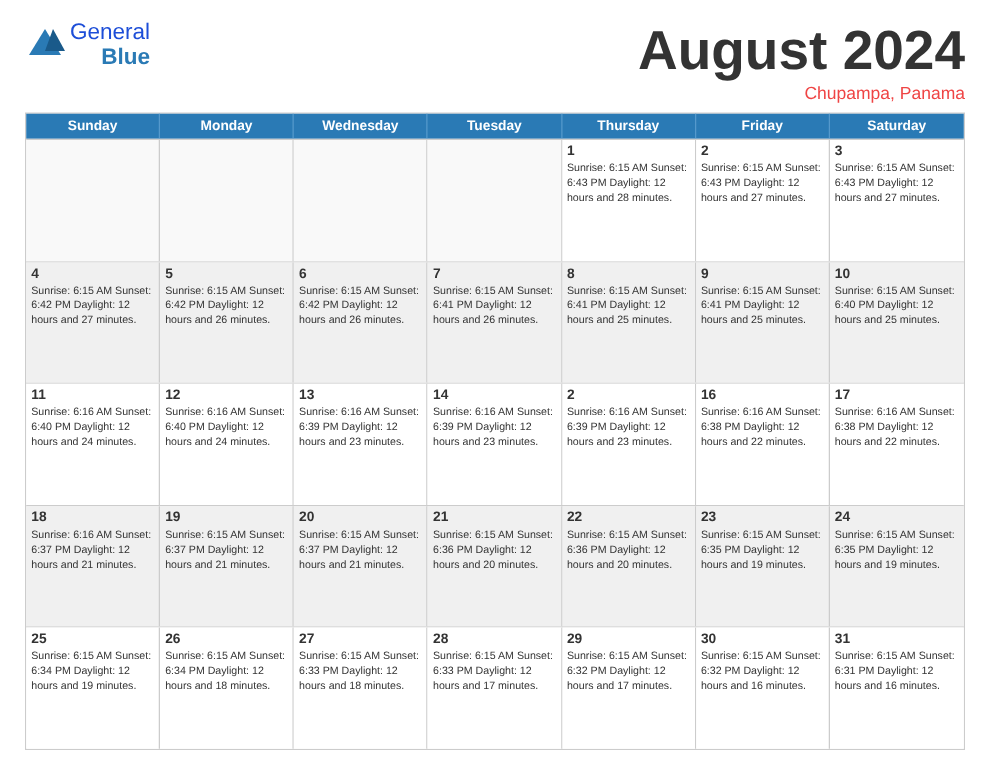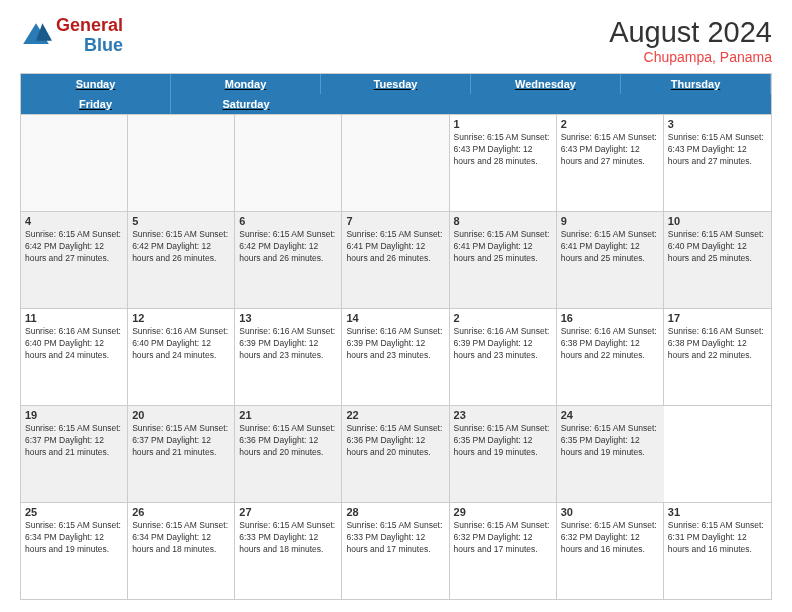--- a/index.html
+++ b/index.html
@@ -28,56 +28,55 @@
       align-items: center;
       gap: 4px;
     }
     .logo-text {
       display: flex;
       flex-direction: column;
       line-height: 1.1;
     }
     .logo-general {
       font-size: 18px;
-      font-weight: bold;
-      color: #b91c1c;
+      font-weight: normal;
+      color: #1d4ed8;
     }
     .logo-blue {
       font-size: 18px;
       font-weight: bold;
       color: #2a7ab5;
       text-align: right;
     }
     .logo-icon {
       width: 32px;
       height: 32px;
     }
     .title-block {
       text-align: right;
     }
     .month-title {
-      font-size: 29px;
-      font-weight: normal;
+      font-size: 44px;
+      font-weight: bold;
       color: #333;
     }
     .subtitle {
       font-size: 14px;
       color: #ef4444;
     }
     .calendar {
       flex: 1;
       display: flex;
       flex-direction: column;
       border: 1px solid #ccc;
     }
     .cal-header {
       display: grid;
-      grid-template-columns: repeat(5, 1fr);
+      grid-template-columns: repeat(7, 1fr);
       background: #2a7ab5;
-      text-decoration: underline;
     }
     .cal-header-cell {
       color: #fff;
       font-size: 11px;
       font-weight: bold;
       text-align: center;
       padding: 4px 2px;
       border-right: 1px solid #5599cc;
     }
     .cal-header-cell:last-child { border-right: none; }
@@ -138,22 +137,22 @@
     <div class="title-block">
       <div class="month-title">August 2024</div>
       <div class="subtitle">Chupampa, Panama</div>
     </div>
   </div>
 
   <div class="calendar">
     <div class="cal-header">
     <div class="cal-header-cell">Sunday</div>
         <div class="cal-header-cell">Monday</div>
+        <div class="cal-header-cell">Wednesday</div>
         <div class="cal-header-cell">Tuesday</div>
-        <div class="cal-header-cell">Wednesday</div>
         <div class="cal-header-cell">Thursday</div>
         <div class="cal-header-cell">Friday</div>
         <div class="cal-header-cell">Saturday</div>
       </div>
     <div class="cal-body">
     <div class="cal-row">
           <div class="cal-cell empty"></div>
           <div class="cal-cell empty"></div>
           <div class="cal-cell empty"></div>
           <div class="cal-cell empty"></div>
@@ -276,20 +275,27 @@
           <div class="cal-cell">
             <span class="day-num">17</span>
             <div class="day-info">Sunrise: 6:16 AM
 Sunset: 6:38 PM
 Daylight: 12 hours
 and 22 minutes.</div>
           </div>
         </div>
         <div class="cal-row">
           <div class="cal-cell shaded">
+            <span class="day-num">18</span>
+            <div class="day-info">Sunrise: 6:16 AM
+Sunset: 6:37 PM
+Daylight: 12 hours
+and 21 minutes.</div>
+          </div>
+          <div class="cal-cell shaded">
             <span class="day-num">19</span>
             <div class="day-info">Sunrise: 6:15 AM
 Sunset: 6:37 PM
 Daylight: 12 hours
 and 21 minutes.</div>
           </div>
           <div class="cal-cell shaded">
             <span class="day-num">20</span>
             <div class="day-info">Sunrise: 6:15 AM
 Sunset: 6:37 PM

